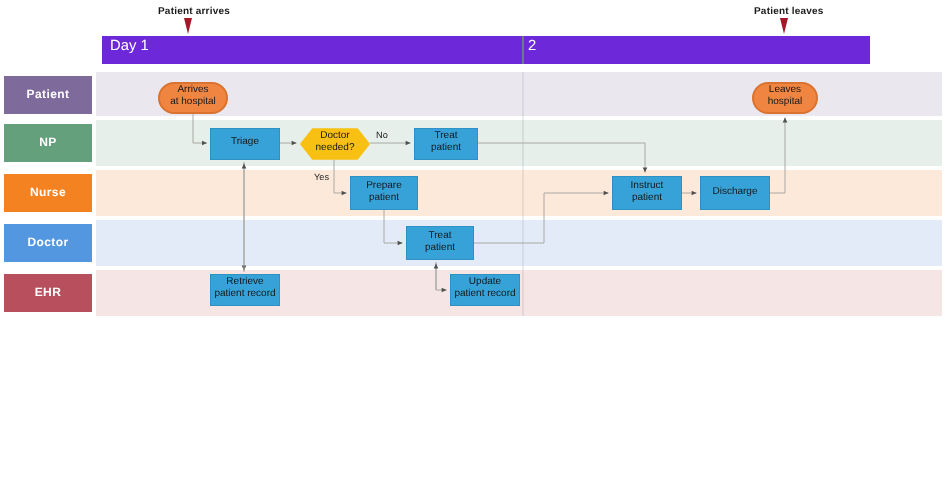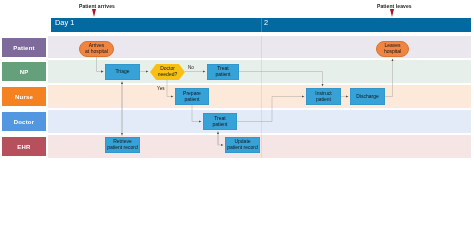--- a/index.html
+++ b/index.html
@@ -2,22 +2,22 @@
 <html><head>
 <meta charset="utf-8">
 <style>
   html,body{margin:0;padding:0;background:#ffffff;}
   body{width:474px;height:171px;overflow:hidden;
        font-family:"Liberation Sans",sans-serif;
        -webkit-font-smoothing:antialiased;}
   #root{position:relative;width:474px;height:171px;background:#ffffff;}
 
   
-  #timeline{position:absolute;left:51px;top:18px;width:420px;height:14px;
-            background:#0369a1;text-align:center;}
+  #timeline{position:absolute;left:51px;top:18px;width:384px;height:14px;
+            background:#6d28d9;text-align:center;}
   .tl-label{position:absolute;top:-0.4px;font-size:7.4px;color:#ffffff;white-space:nowrap;}
   .tl-divider{position:absolute;top:0;width:1px;height:14px;background:#6d7889;}
 
   
   .ms{position:absolute;}
   .ms-text{position:absolute;font-size:5px;font-weight:bold;color:#1a1a1a;
            white-space:nowrap;letter-spacing:0.1px;}
   .ms-tri{position:absolute;width:0;height:0;
           border-left:2.6px solid transparent;border-right:2.6px solid transparent;
           border-top:8.3px solid #A41829;}

